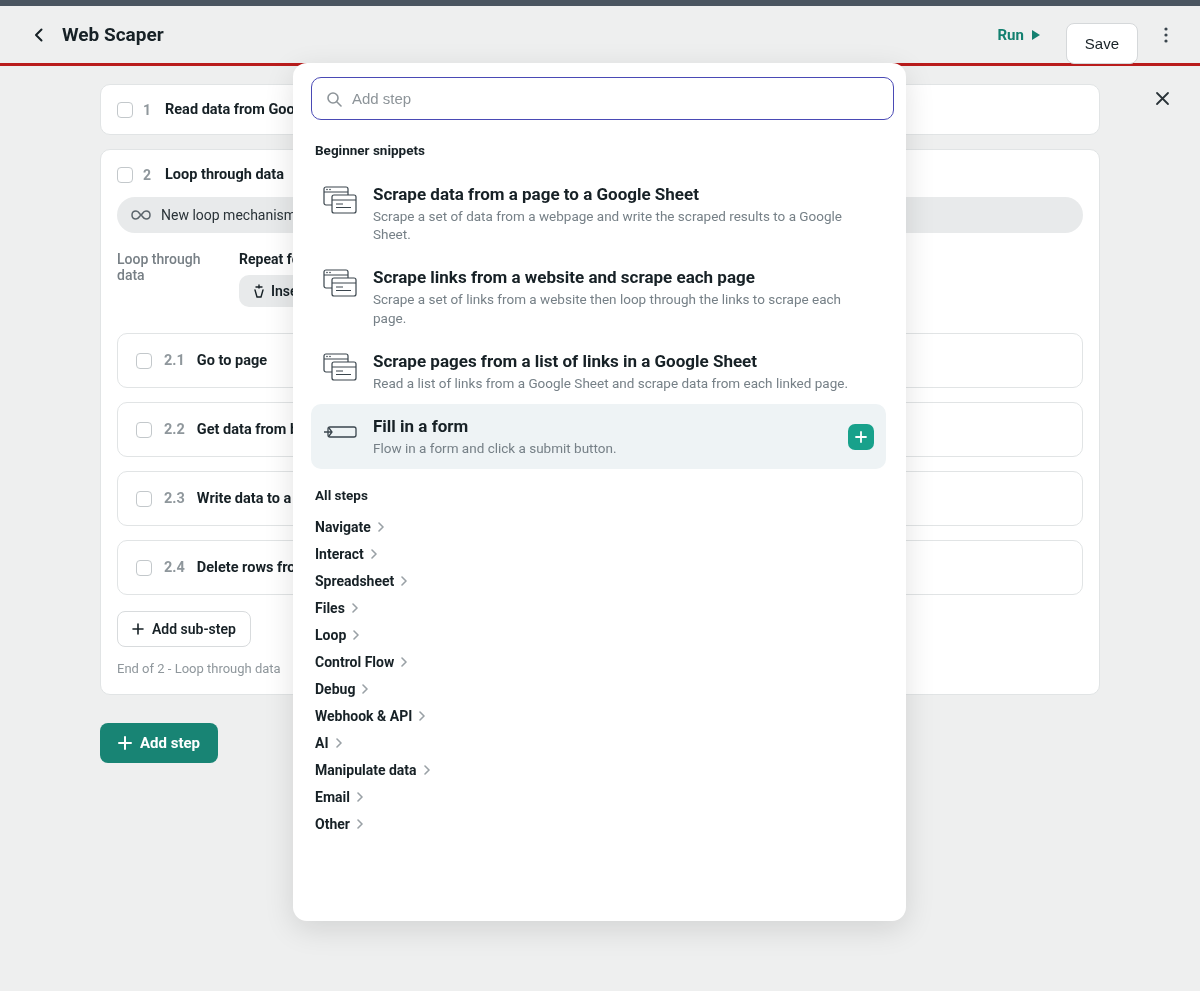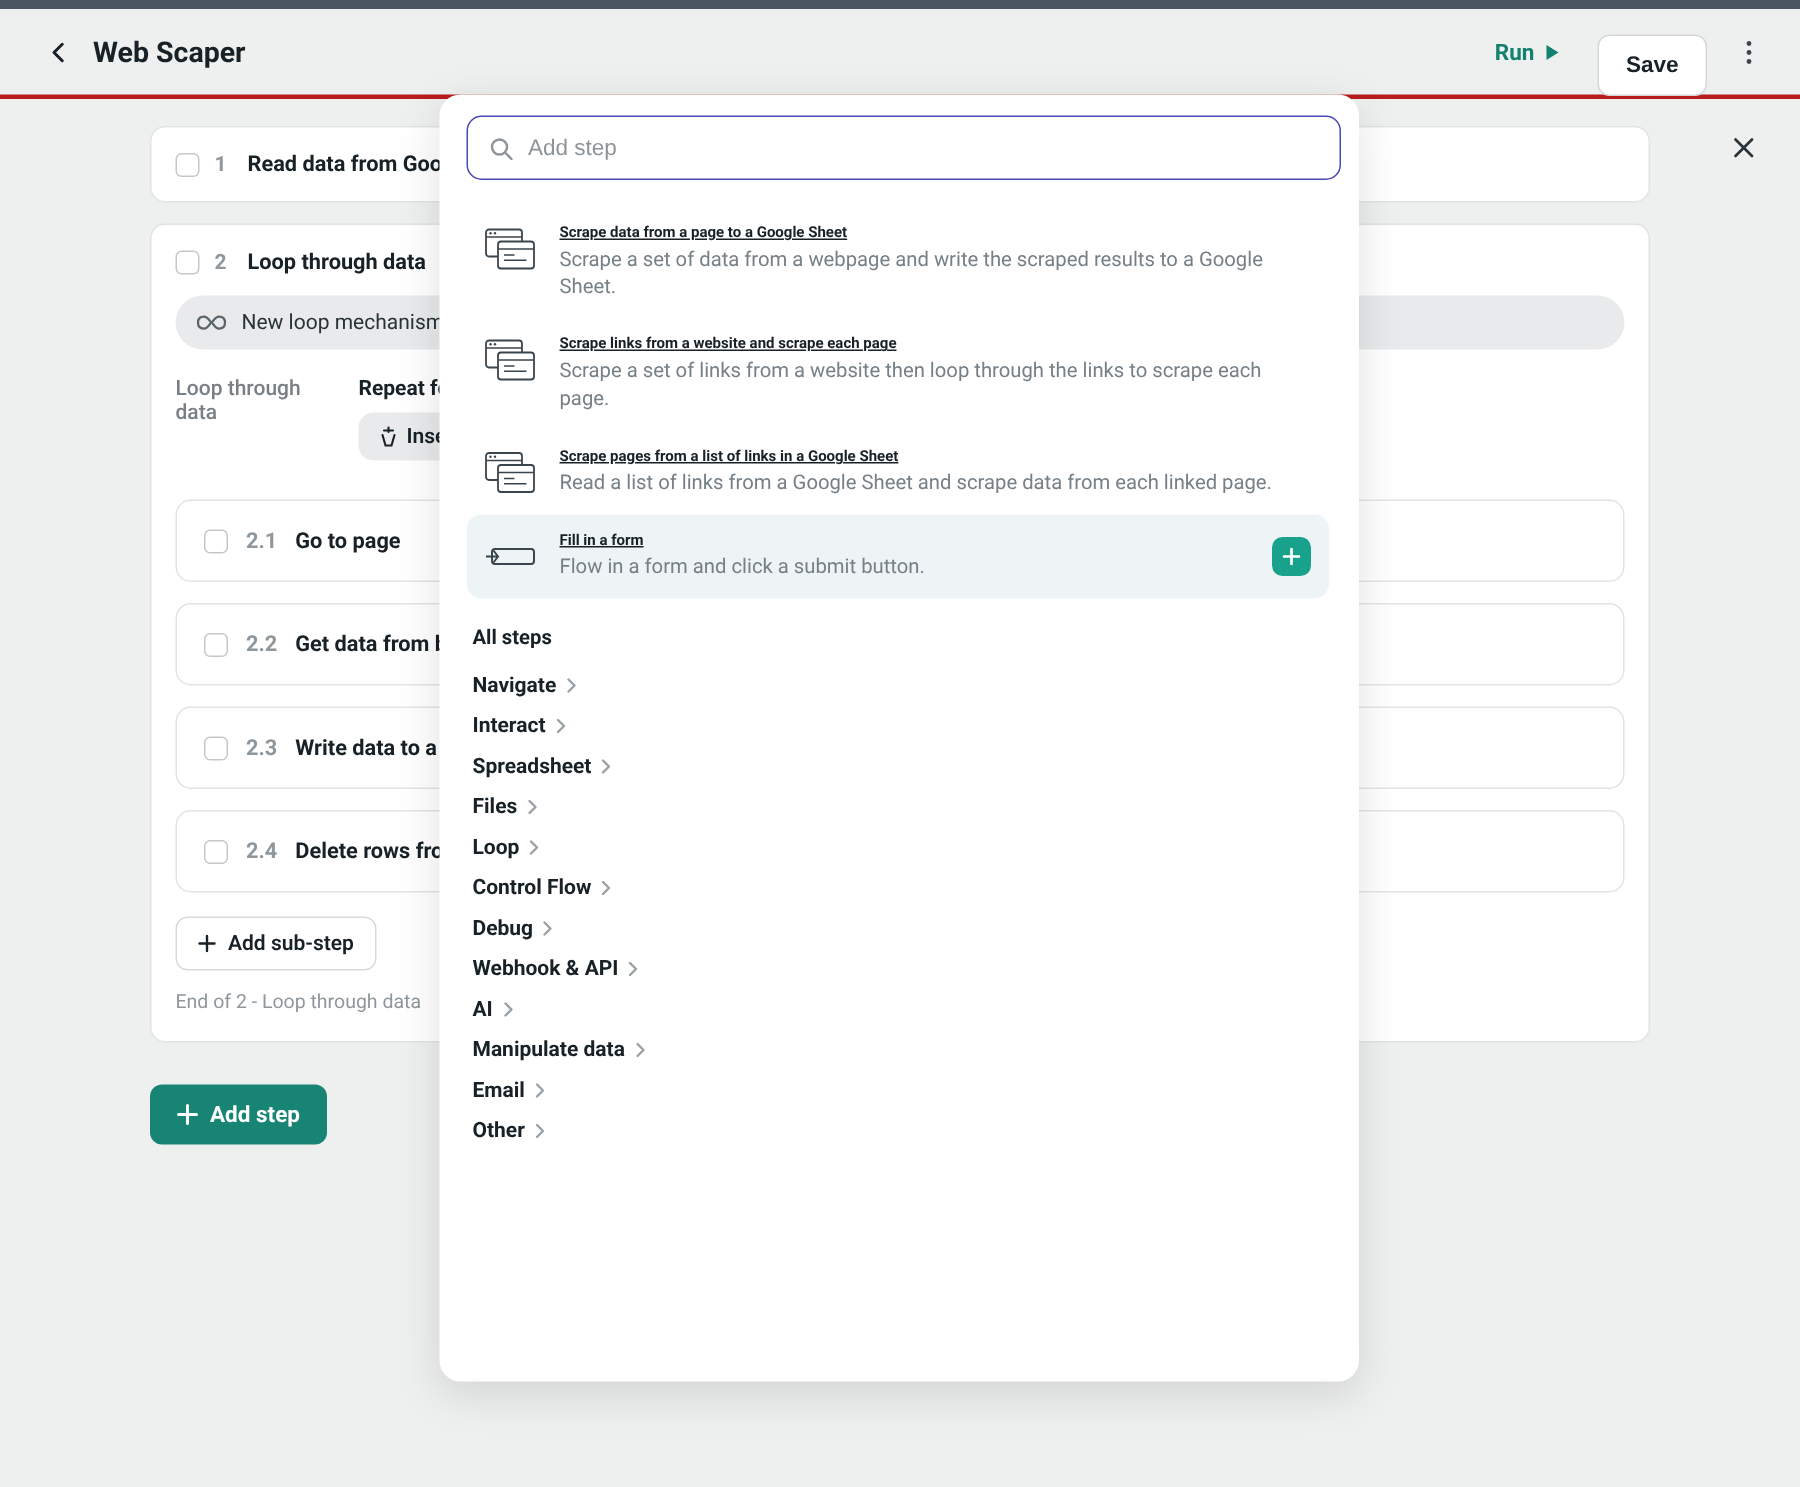--- a/index.html
+++ b/index.html
@@ -28,21 +28,21 @@
   }
   .title { font-size: 19px; font-weight: 700; margin-left: 10px; }
   .spacer { flex: 1; }
   .run-btn {
     display: flex; align-items: center; gap: 6px;
     color: #138070; font-weight: 700; font-size: 15px;
     padding: 8px 14px; cursor: pointer;
   }
   .save-btn {
     border: 1px solid #d5d8da; border-radius: 8px;
-    background: #fff; font-weight: 700; font-size: 15px;
+    background: #fff; font-weight: 400; font-size: 15px;
     padding: 11px 18px; margin-left: 10px; cursor: pointer;
     color: #172126;
     margin-top: 18px;
   }
   .kebab {
     width: 28px; height: 28px; margin-left: 14px;
     display: flex; align-items: center; justify-content: center;
     cursor: pointer; color: #3a454d;
   }
   .canvas { position: relative; padding: 18px 100px; }
@@ -118,21 +118,21 @@
     display: flex; gap: 16px; padding: 12px 12px;
     border-radius: 10px; cursor: pointer; align-items: flex-start;
   }
   .snippet.highlighted { background: #eef3f5; }
   .snip-icon {
     width: 34px; height: 28px; flex-shrink: 0; margin-top: 2px;
     display:flex; align-items:center; justify-content:center;
     color: #3a454d;
   }
   .snip-body { flex:1; }
-  .snip-title { font-weight: 700; font-size: 10px; color: #172126; text-decoration: underline; }
+  .snip-title { font-weight: 700; font-size: 17px; color: #172126; }
   .snip-desc { font-size: 13.5px; color: #768087; margin-top: 3px; line-height: 1.35;}
   .snip-add {
     width: 26px; height: 26px; border-radius: 7px; background: #18a18b;
     color: #fff; display:flex; align-items:center; justify-content:center;
     font-weight: 700; font-size: 16px; align-self: center;
   }
   .snippets-group { margin-bottom: 18px; }
   .cat-list { display: flex; flex-direction: column; gap: 7px; margin-top: 6px; padding: 0 4px;}
   .cat-item {
     display: flex; align-items: center; gap: 6px;
@@ -263,20 +263,21 @@
 
 <div class="modal">
   <div class="search-wrap">
     <svg width="16" height="16" viewBox="0 0 16 16">
         <circle cx="7" cy="7" r="5" fill="none" stroke="#8d9499" stroke-width="1.6"></circle>
         <path d="M11 11l4 4" stroke="#8d9499" stroke-width="1.6" stroke-linecap="round"></path>
       </svg>
     <input class="search-inp" placeholder="Add step" style="">
   </div>
   <div class="modal-inner">
+    <div class="sec-head">Beginner snippets</div>
     <div class="snippets-group">
       <div class="snippet">
         <div class="snip-icon">
           <svg width="34" height="28" viewBox="0 0 34 28">
               <rect x="1" y="1" width="24" height="18" rx="2" fill="none" stroke="currentColor" stroke-width="1.2"></rect>
               <line x1="1" y1="6" x2="25" y2="6" stroke="currentColor" stroke-width="1"></line>
               <circle cx="4" cy="3.5" r="0.8" fill="currentColor"></circle>
               <circle cx="7" cy="3.5" r="0.8" fill="currentColor"></circle>
               <rect x="9" y="9" width="24" height="18" rx="2" fill="#fff" stroke="currentColor" stroke-width="1.2"></rect>
               <line x1="9" y1="14" x2="33" y2="14" stroke="currentColor"></line>

